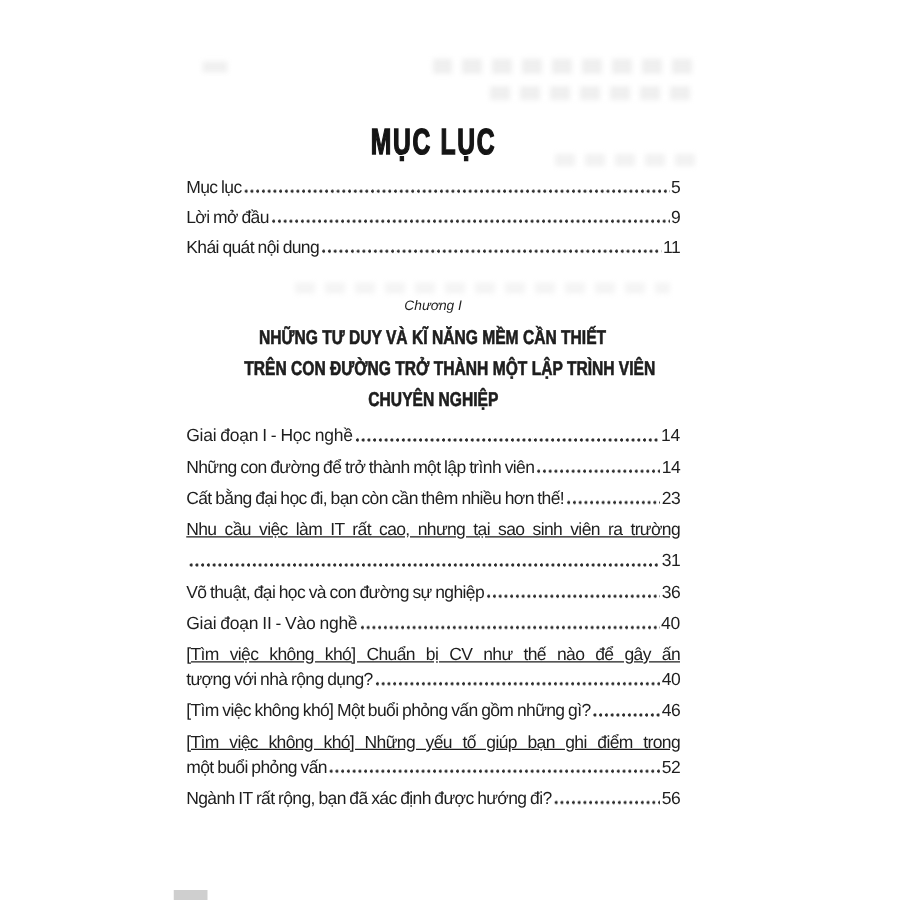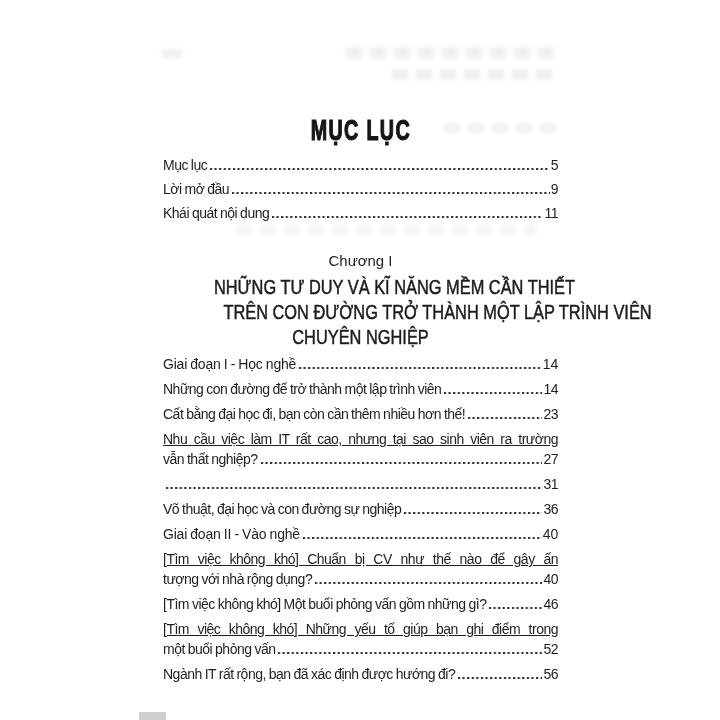--- a/index.html
+++ b/index.html
@@ -1,20 +1,20 @@
 <!DOCTYPE html>
 <html><head>
 <meta charset="utf-8">
 <style>
   html,body{margin:0;padding:0;background:#e9e9e9;}
   .page{
     position:relative;width:720px;height:720px;background:#ffffff;overflow:hidden;
     font-family:"Liberation Sans","DejaVu Sans",sans-serif;color:#1e1e1e;
   }
-  .content{position:absolute;left:163px;top:0;width:395px;margin-top:16px;}
+  .content{position:absolute;left:149px;top:0;width:395px;}
 
   
   .title-wrap{margin-top:98px;text-align:center;height:32px;}
   .page-title{
     display:inline-block;margin:0;font-size:29px;font-weight:bold;letter-spacing:2px;
     transform:scaleX(0.68);transform-origin:center;
     -webkit-text-stroke:1.2px #151515;color:#151515;white-space:nowrap;
   }
 
   
@@ -29,22 +29,22 @@
   .toc-page{white-space:nowrap;}
   .toc-dots{
     flex:1;min-width:5px;height:6px;margin:0 1px 3px 2px;
     background-image:radial-gradient(circle at 2px 3px,#2c2c2c 1.05px,rgba(0,0,0,0) 1.45px);
     background-size:4.6px 6px;background-repeat:repeat-x;background-position:left bottom;
   }
   .justify-line{text-align:justify;text-align-last:justify;line-height:20px;text-decoration:underline;}
 
   
   .chapter{margin-top:28px;margin-bottom:5px;text-align:center;}
-  .chapter-label{font-size:15px;line-height:20px;margin-bottom:3px;letter-spacing:0;}
-  .chapter-title-line{line-height:25px;font-size:21px;font-weight:normal;}
+  .chapter-label{font-size:11px;line-height:20px;margin-bottom:3px;letter-spacing:0;font-style:italic;}
+  .chapter-title-line{line-height:25px;font-size:16px;font-weight:bold;}
   .cond{
     display:inline-block;transform:scaleX(0.78);transform-origin:center;white-space:nowrap;
     -webkit-text-stroke:0.5px #1a1a1a;letter-spacing:0;
   }
 
   
   .ghost{
     position:absolute;filter:blur(2px);opacity:0.55;pointer-events:none;
     background-image:repeating-linear-gradient(90deg,#e2e2e2 0 16px,rgba(0,0,0,0) 16px 24px);
   }
@@ -129,25 +129,20 @@
         </div>
         <div class="toc-entry">
           <div class="leader-row">
             <span class="toc-text">Cất bằng đại học đi, bạn còn cần thêm nhiều hơn thế!</span>
             <span class="toc-dots"></span>
             <span class="toc-page">23</span>
           </div>
         </div>
         <div class="toc-entry">
           <div class="justify-line">Nhu cầu việc làm IT rất cao, nhưng tại sao sinh viên ra trường</div>
-          <div class="leader-row">
-            <span class="toc-text">vẫn thất nghiệp?</span>
-            <span class="toc-dots"></span>
-            <span class="toc-page">27</span>
-          </div>
         </div>
         <div class="toc-entry">
           <div class="leader-row">
             <span class="toc-dots"></span>
             <span class="toc-page">31</span>
           </div>
         </div>
         <div class="toc-entry">
           <div class="leader-row">
             <span class="toc-text">Võ thuật, đại học và con đường sự nghiệp</span>

